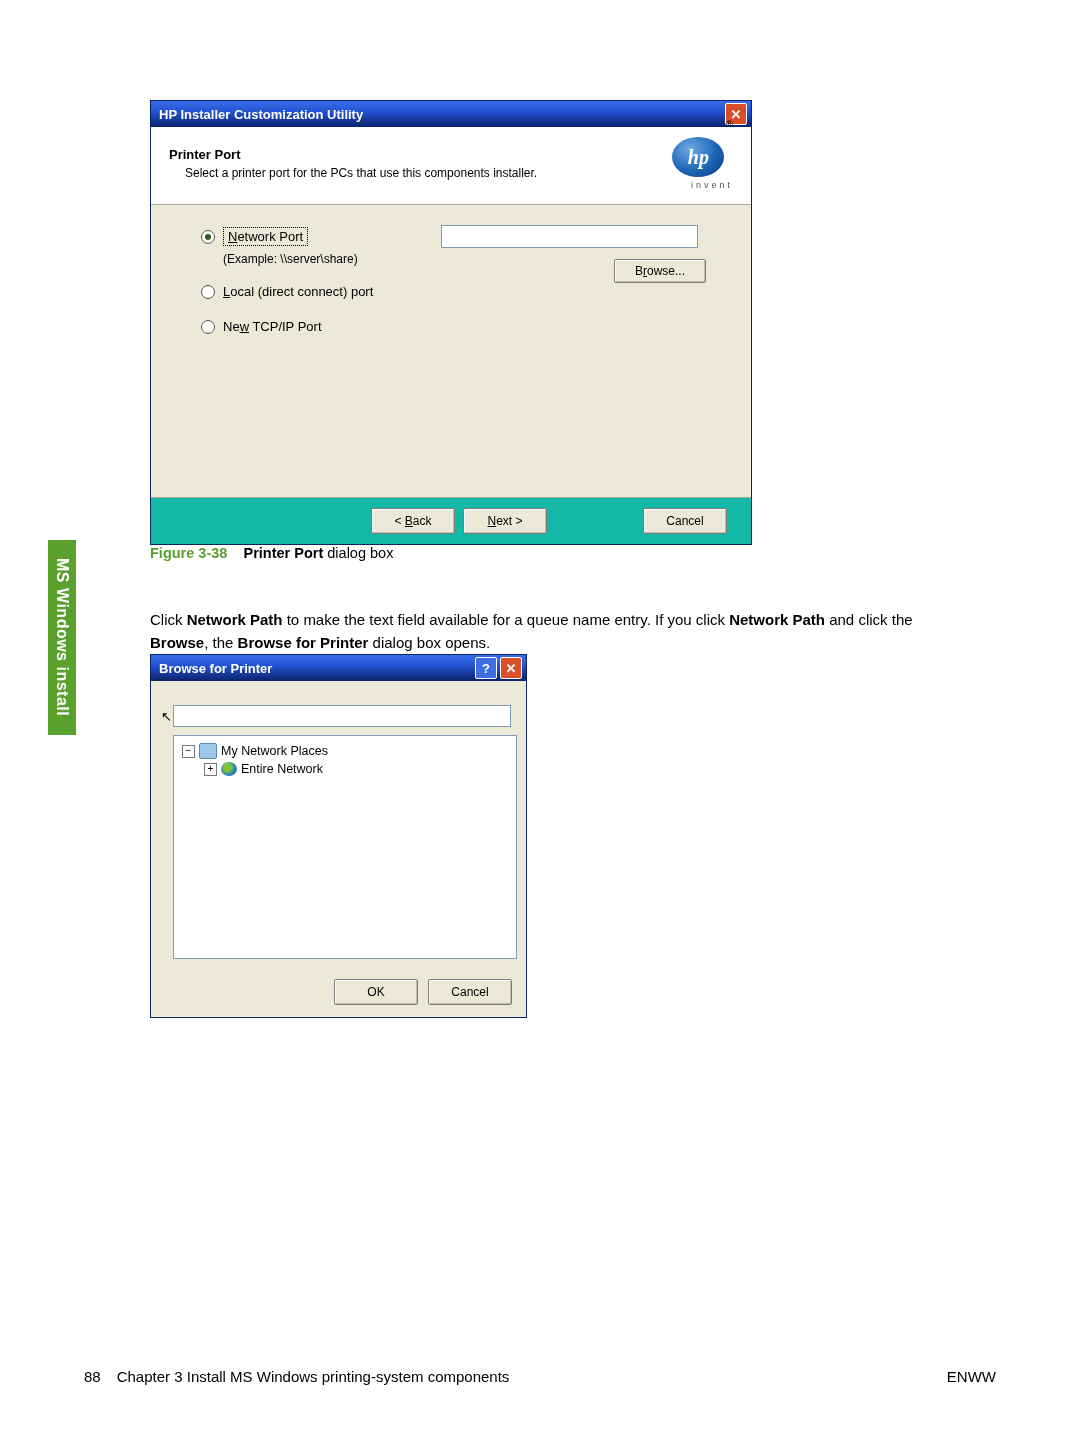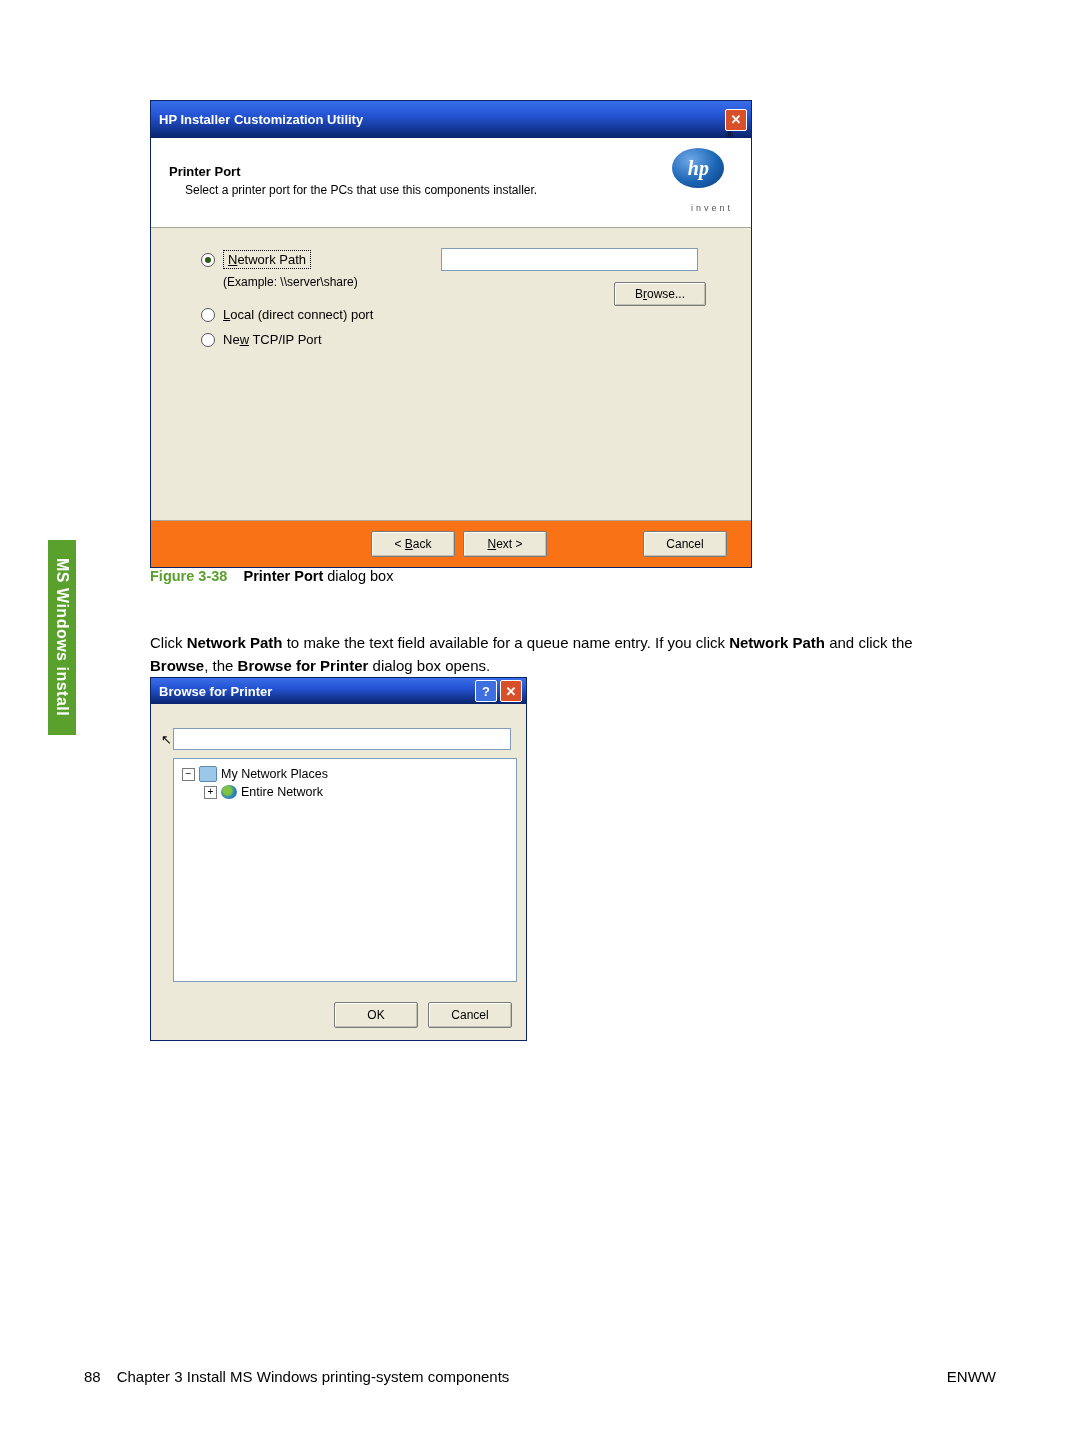--- a/index.html
+++ b/index.html
@@ -41,21 +41,21 @@
     border: 1px solid #0a246a;
     background: #ece9d8;
     font-family: Tahoma, Arial, sans-serif;
     font-size: 13px;
   }
   .dlg1 { width: 600px; }
   .titlebar {
     background: linear-gradient(to bottom, #3a6ee7 0%, #2353d3 40%, #0a246a 100%);
     color: #fff;
     font-weight: bold;
-    height: 37px;
+    height: 26px;
     padding: 0 4px 0 8px;
     display: flex;
     align-items: center;
     justify-content: space-between;
   }
   .tb-right { display: flex; gap: 3px; }
   .tb-btn {
     width: 20px;
     height: 20px;
     background: #d7502a;
@@ -105,21 +105,21 @@
   .hp-reg {
     font-size: 9px;
     position: relative;
     top: -18px;
     margin-left: 2px;
   }
   .hp-invent {
     font-size: 9px;
     letter-spacing: 3px;
     color: #555;
-    margin-top: 15px;
+    margin-top: 3px;
   }
   .dlg-body {
     padding: 22px 34px 20px 50px;
     min-height: 250px;
     position: relative;
   }
   .radio-row {
     display: flex;
     align-items: center;
     margin-bottom: 6px;
@@ -174,21 +174,21 @@
     align-items: center;
     justify-content: center;
     box-shadow: inset 1px 1px 0 #fff, inset -1px -1px 0 #c0c0b0;
   }
   .dlg-footer {
     border-top: 1px solid #aca899;
     padding: 10px 24px;
     display: flex;
     justify-content: flex-end;
     gap: 8px;
-    background: #f97316;
+    background: #14b8a6;
   }
   .dlg-footer .spacer { width: 80px; }
   .footer-btn { width: 82px; height: 24px; }
   .caption { font-size: 14.5px; }
   .caption .fig { color: #5aa02c; font-weight: bold; }
   .caption .b { font-weight: bold; color: #000; }
   .para { margin-top: 48px; font-size: 15px; line-height: 1.5; }
   .para .b { font-weight: bold; }
   
   .dlg2 { width: 375px; }
@@ -284,29 +284,29 @@
         <div style="display:flex;align-items:flex-start;">
           <div class="hp-circle">hp</div>
           <span class="hp-reg">®</span>
         </div>
         <div class="hp-invent">invent</div>
       </div>
     </div>
     <div class="dlg-body">
       <div class="radio-row">
         <span class="radio selected"></span>
-        <span class="dotted-box"><span class="u">N</span><span>etwork Path</span></span>
+        <span class="dotted-box"><span class="u">N</span><span>etwork Port</span></span>
       </div>
       <div class="example">(Example:  \\server\share)</div>
       <div class="path-input"></div>
       <div class="win-btn browse-btn">
           <span>B<span class="u">r</span>owse...</span>
         </div>
 
-      <div class="radio-row" style="margin-bottom:10px;">
+      <div class="radio-row" style="margin-bottom:20px;">
         <span class="radio"></span>
         <span><span class="u">L</span>ocal (direct connect) port</span>
       </div>
       <div class="radio-row">
         <span class="radio"></span>
         <span>Ne<span class="u">w</span> TCP/IP Port</span>
       </div>
     </div>
     <div class="dlg-footer">
       <div class="win-btn footer-btn">

